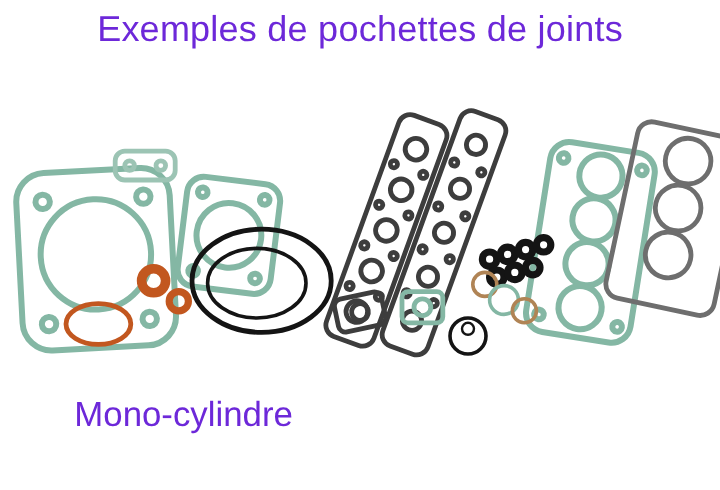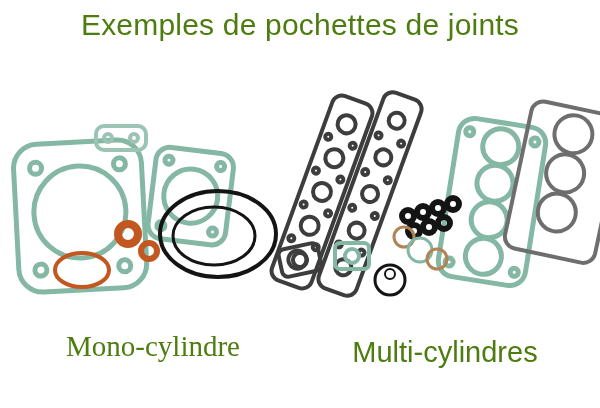--- a/index.html
+++ b/index.html
@@ -3,40 +3,40 @@
 <meta charset="utf-8">
 <style>
   html, body { margin: 0; padding: 0; background: #fff; }
   .stage {
     position: relative;
     width: 600px;
     height: 392px;
     background: #ffffff;
     overflow: hidden;
     font-family: "Liberation Sans", sans-serif;
-    color: #4d7c0f;
+    color: #6d28d9;
   }
   .title {
     position: absolute;
     top: 6px;
     left: 0;
     width: 600px;
     text-align: center;
     font-size: 30px;
     line-height: 37px;
     font-weight: 400;
     letter-spacing: 0.2px;
   }
   .caption {
     position: absolute;
     font-size: 29px;
     font-weight: 400;
     text-align: center;
   }
-  .caption-mono { top: 330px; left: 18px;  width: 270px; font-family: Liberation Serif, serif; }
+  .caption-mono { top: 330px; left: 18px;  width: 270px; }
   .caption-multi{ top: 336px; left: 310px; width: 270px; }
   .art {
     position: absolute;
     top: 84px;
     left: 0;
   }
   svg * { vector-effect: non-scaling-stroke; }
 </style>
 </head>
 <body>
@@ -170,15 +170,14 @@
       <g stroke-width="3">
         <circle cx="404" cy="153" r="10" stroke="#b08455"></circle>
         <circle cx="420" cy="166" r="12" stroke="#84b7a4"></circle>
         <circle cx="437" cy="175" r="10" stroke="#b08455"></circle>
       </g>
     </g>
   </svg>
 
   <div class="caption caption-mono">Mono-cylindre</div>
 
-  <div class="caption caption-multi">Multi-cylindres</div>
 
 </div>
 
 </body></html>

